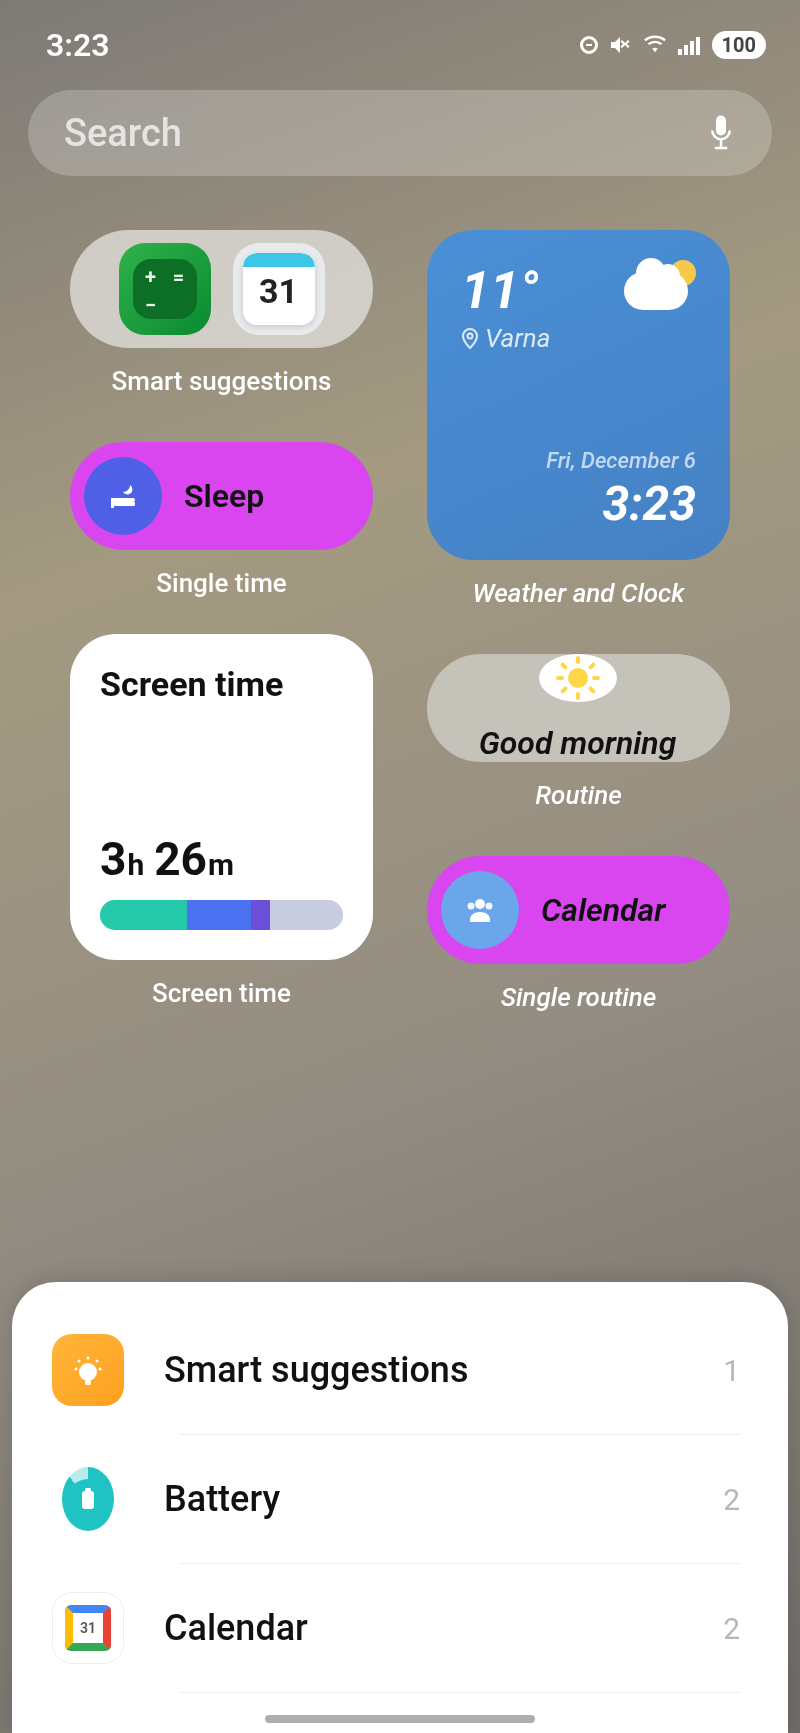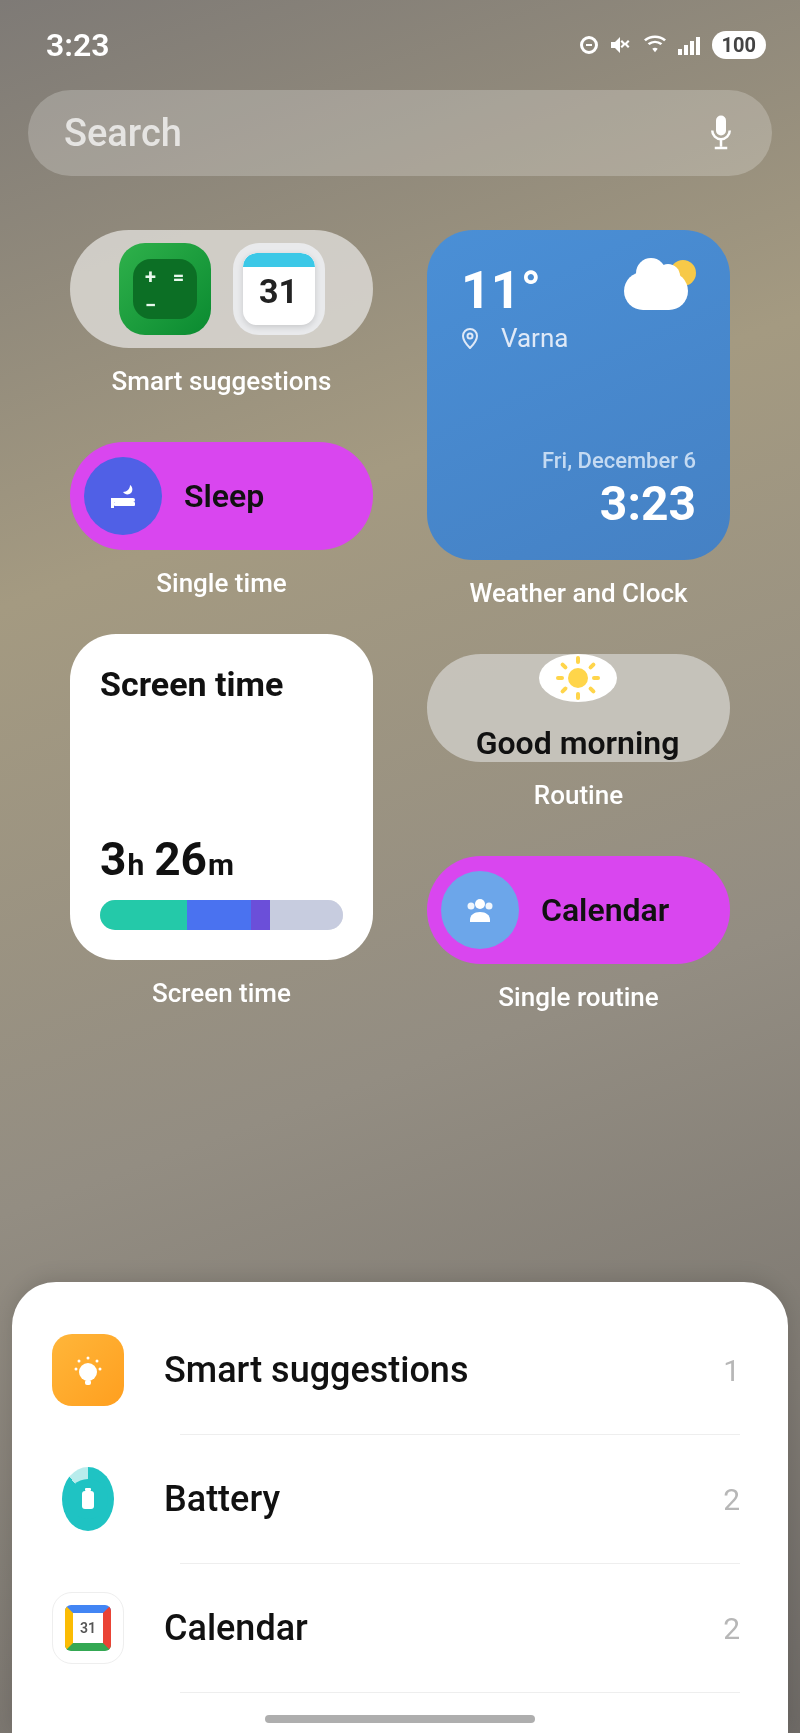--- a/index.html
+++ b/index.html
@@ -41,21 +41,21 @@
   .mic svg { display:block; }
 
   
   .widgets {
     padding: 54px 70px 0 70px;
     display: grid;
     grid-template-columns: 1fr 1fr;
     column-gap: 54px;
   }
   .col-l { display:flex; flex-direction:column; }
-  .col-r { display:flex; flex-direction:column; }
+  .col-r { display:flex; flex-direction:column;font-style:italic; }
 
   .wlabel { text-align:center; color:#fff; font-size:26px; font-weight:500; margin-top:18px; margin-bottom: 28px; }
 
   
   .pill {
     background: rgba(218,216,211,0.85);
     border-radius: 60px;
     height: 118px;
     display:flex; align-items:center; justify-content:center; gap: 22px;
     padding: 0 16px;
@@ -79,21 +79,21 @@
 
   
   .weather {
     background: linear-gradient(155deg,#4a8fd6 0%, #4581c4 100%);
     border-radius: 46px;
     padding: 30px 34px 28px 34px;
     height: 330px;
     display:flex; flex-direction:column; justify-content:space-between;
   }
   .weather .temp { font-size: 52px; font-weight:700; }
-  .weather .loc { display:flex; align-items:center; gap:22px; color:#dfe9f7; font-size:26px; margin-top:2px;justify-content:space-between; }
+  .weather .loc { display:flex; align-items:center; gap:6px; color:#dfe9f7; font-size:26px; margin-top:2px;justify-content:space-between; }
   .weather .wtop { display:flex; justify-content:space-between; align-items:flex-start; }
   .cloud { position:relative; width:72px; height:50px; }
   .cloud .sun { position:absolute; right:0; top:0; width:26px; height:26px; background:#f7c948; border-radius:50%; }
   .cloud .cl { position:absolute; left:0; bottom:0; width:64px; height:38px; background:#fff; border-radius:20px; }
   .cloud .cl::before { content:""; position:absolute; width:30px; height:30px; background:#fff; border-radius:50%; top:-14px; left:12px; }
   .cloud .cl::after { content:""; position:absolute; width:24px; height:24px; background:#fff; border-radius:50%; top:-8px; right:8px; }
   .weather .wbot { text-align:right; }
   .weather .wdate { color:#c4daf2; font-size:22px; font-weight:500; }
   .weather .wtime { color:#fff; font-size:48px; font-weight:700; margin-top:2px; }
 

